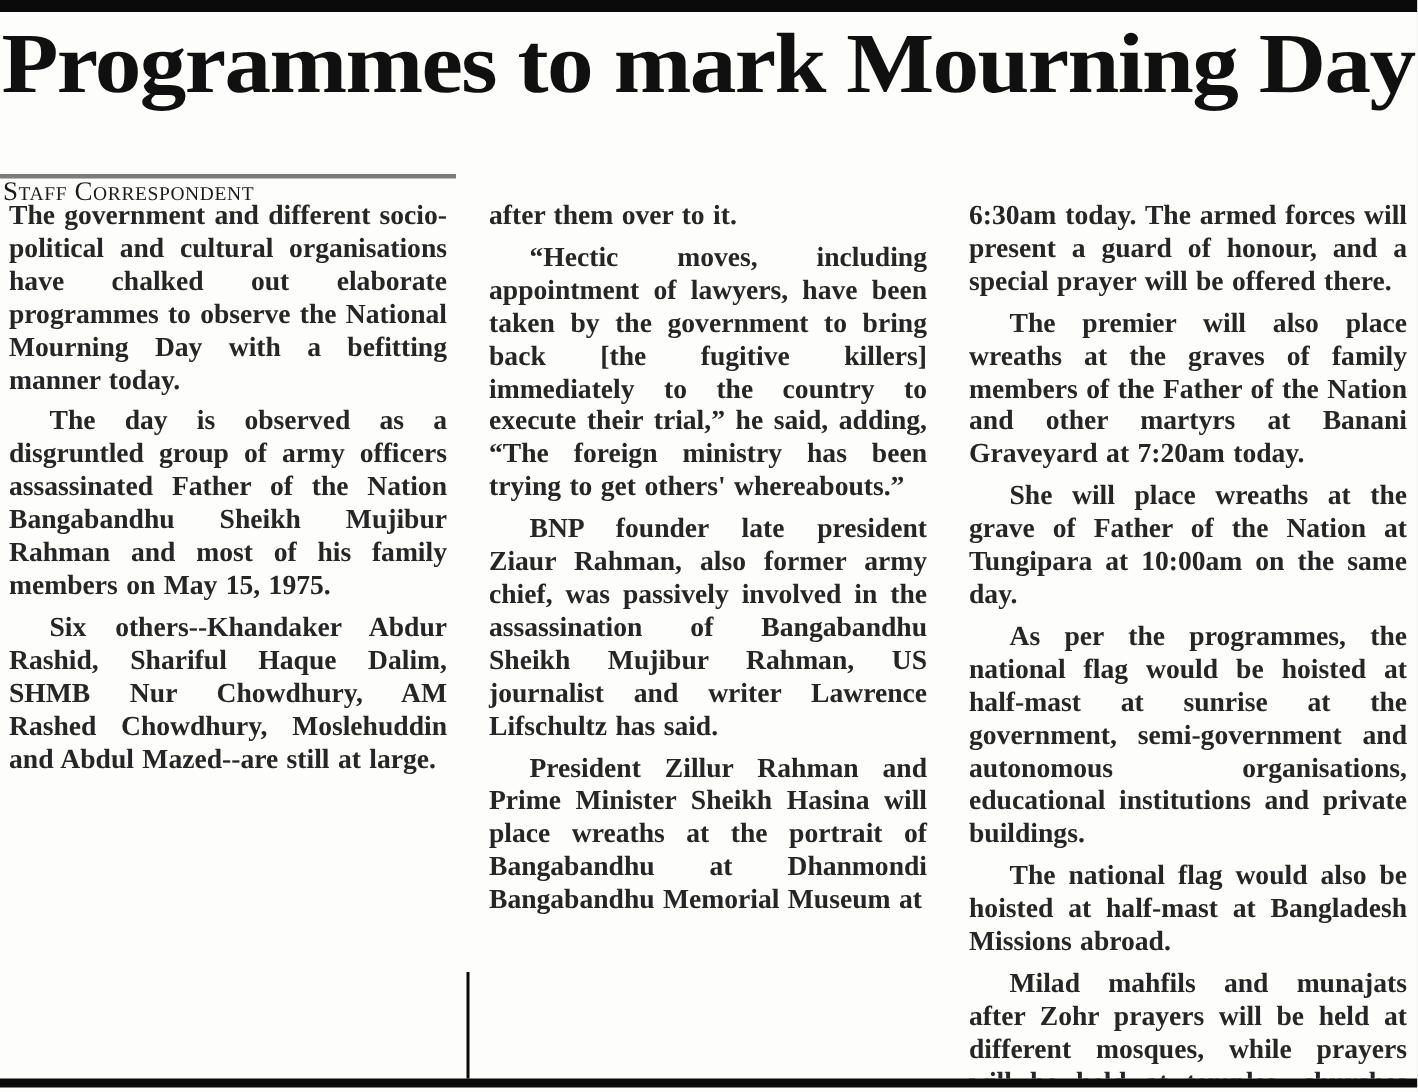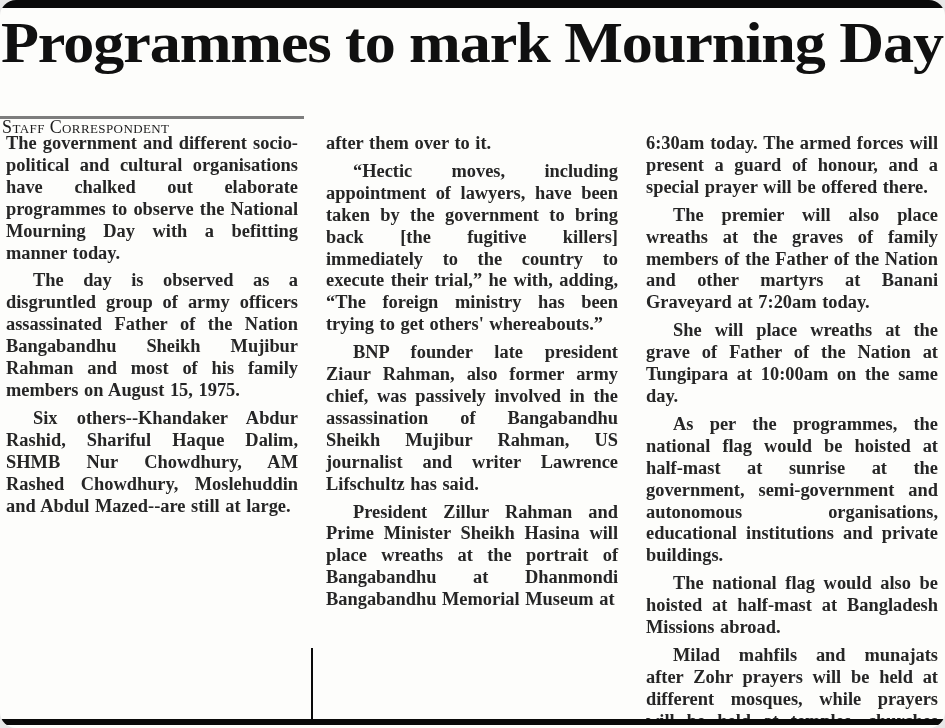--- a/index.html
+++ b/index.html
@@ -2,21 +2,21 @@
 <html style="--paper: #fdfdfb; --ink: #262626; --headline_ink: #101010; --rule_gray: #7d7d7d; --bar_black: #0a0a0a;"><head>
 <meta charset="utf-8">
 <style>
   :root{
     --paper:#fdfdfb; --ink:#262626; --headline_ink:#101010;
     --rule_gray:#7d7d7d; --bar_black:#0a0a0a;
   }
   html,body{margin:0;padding:0;background:#e8e8e8;}
   .page{
     position:relative; width:945px; height:728px; background:var(--paper);
-    overflow:hidden; font-family:"Liberation Serif", serif; color:var(--ink);border-radius:16px;
+    overflow:hidden; font-family:"Liberation Serif", serif; color:var(--ink);
   }
   .top-bar{position:absolute;top:0;left:0;width:945px;height:8px;background:var(--bar_black);}
   .headline{
     position:absolute; top:10px; left:1px; margin:0; white-space:nowrap;
     font-family:"Liberation Serif", serif; font-weight:bold; color:var(--headline_ink);
     font-size:57px; letter-spacing:-1px; transform-origin:0 50%;
   }
   .byline{
     position:absolute; top:93px; left:2px;
     font-variant:small-caps; font-weight:normal; font-size:18px; letter-spacing:.4px;
@@ -44,26 +44,26 @@
   <div class="top-bar"></div>
 
   <h1 class="headline" style="transform: scaleX(1.09028);">Programmes to mark Mourning Day</h1>
 
   <div class="byline">Staff Correspondent</div>
   <div class="byline-rule"></div>
 
   <div class="columns">
     <div class="col">
         <p class="para">The government and different socio-political and cultural organisations have chalked out elaborate programmes to observe the National Mourning Day with a befitting manner today.</p>
-        <p class="para indent">The day is observed as a disgruntled group of army officers assassinated Father of the Nation Bangabandhu Sheikh Mujibur Rahman and most of his family members on August 15, 1975.</p>
+        <p class="para indent">The day is observed as a disgruntled group of army officers assassinated Father of the Nation Bangabandhu Sheikh Mujibur Rahman and most of his family members on May 15, 1975.</p>
         <p class="para indent">Six others--Khandaker Abdur Rashid, Shariful Haque Dalim, SHMB Nur Chowdhury, AM Rashed Chowdhury, Moslehuddin and Abdul Mazed--are still at large.</p>
       </div>
     <div class="col">
         <p class="para">after them over to it.</p>
-        <p class="para indent">“Hectic moves, including appointment of lawyers, have been taken by the government to bring back [the fugitive killers] immediately to the country to execute their trial,” he with, adding, “The foreign ministry has been trying to get others' whereabouts.”</p>
+        <p class="para indent">“Hectic moves, including appointment of lawyers, have been taken by the government to bring back [the fugitive killers] immediately to the country to execute their trial,” he said, adding, “The foreign ministry has been trying to get others' whereabouts.”</p>
         <p class="para indent">BNP founder late president Ziaur Rahman, also former army chief, was passively involved in the assassination of Bangabandhu Sheikh Mujibur Rahman, US journalist and writer Lawrence Lifschultz has said.</p>
         <p class="para indent">President Zillur Rahman and Prime Minister Sheikh Hasina will place wreaths at the portrait of Bangabandhu at Dhanmondi Bangabandhu Memorial Museum at</p>
       </div>
     <div class="col">
         <p class="para">6:30am today. The armed forces will present a guard of honour, and a special prayer will be offered there.</p>
         <p class="para indent">The premier will also place wreaths at the graves of family members of the Father of the Nation and other martyrs at Banani Graveyard at 7:20am today.</p>
         <p class="para indent">She will place wreaths at the grave of Father of the Nation at Tungipara at 10:00am on the same day.</p>
         <p class="para indent">As per the programmes, the national flag would be hoisted at half-mast at sunrise at the government, semi-government and autonomous organisations, educational institutions and private buildings.</p>
         <p class="para indent">The national flag would also be hoisted at half-mast at Bangladesh Missions abroad.</p>
         <p class="para indent">Milad mahfils and munajats after Zohr prayers will be held at different mosques, while prayers will be held at temples, churches and other places of worship on the day.</p>

